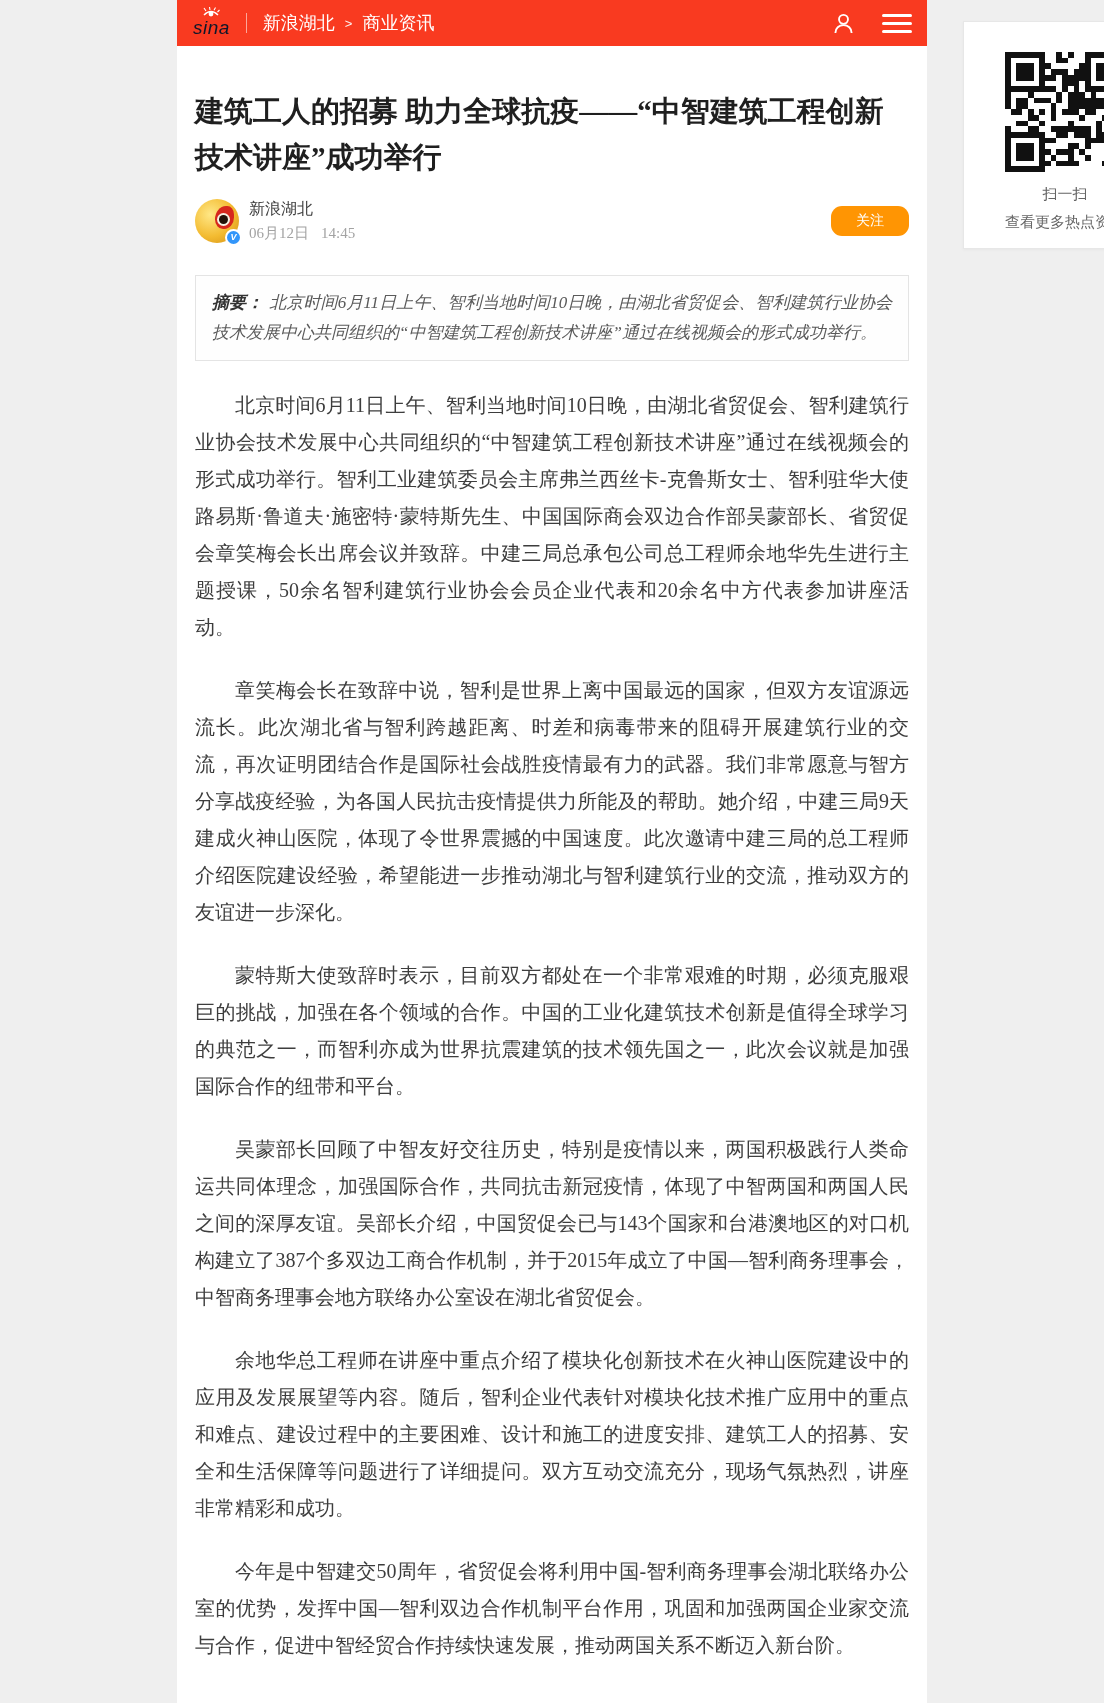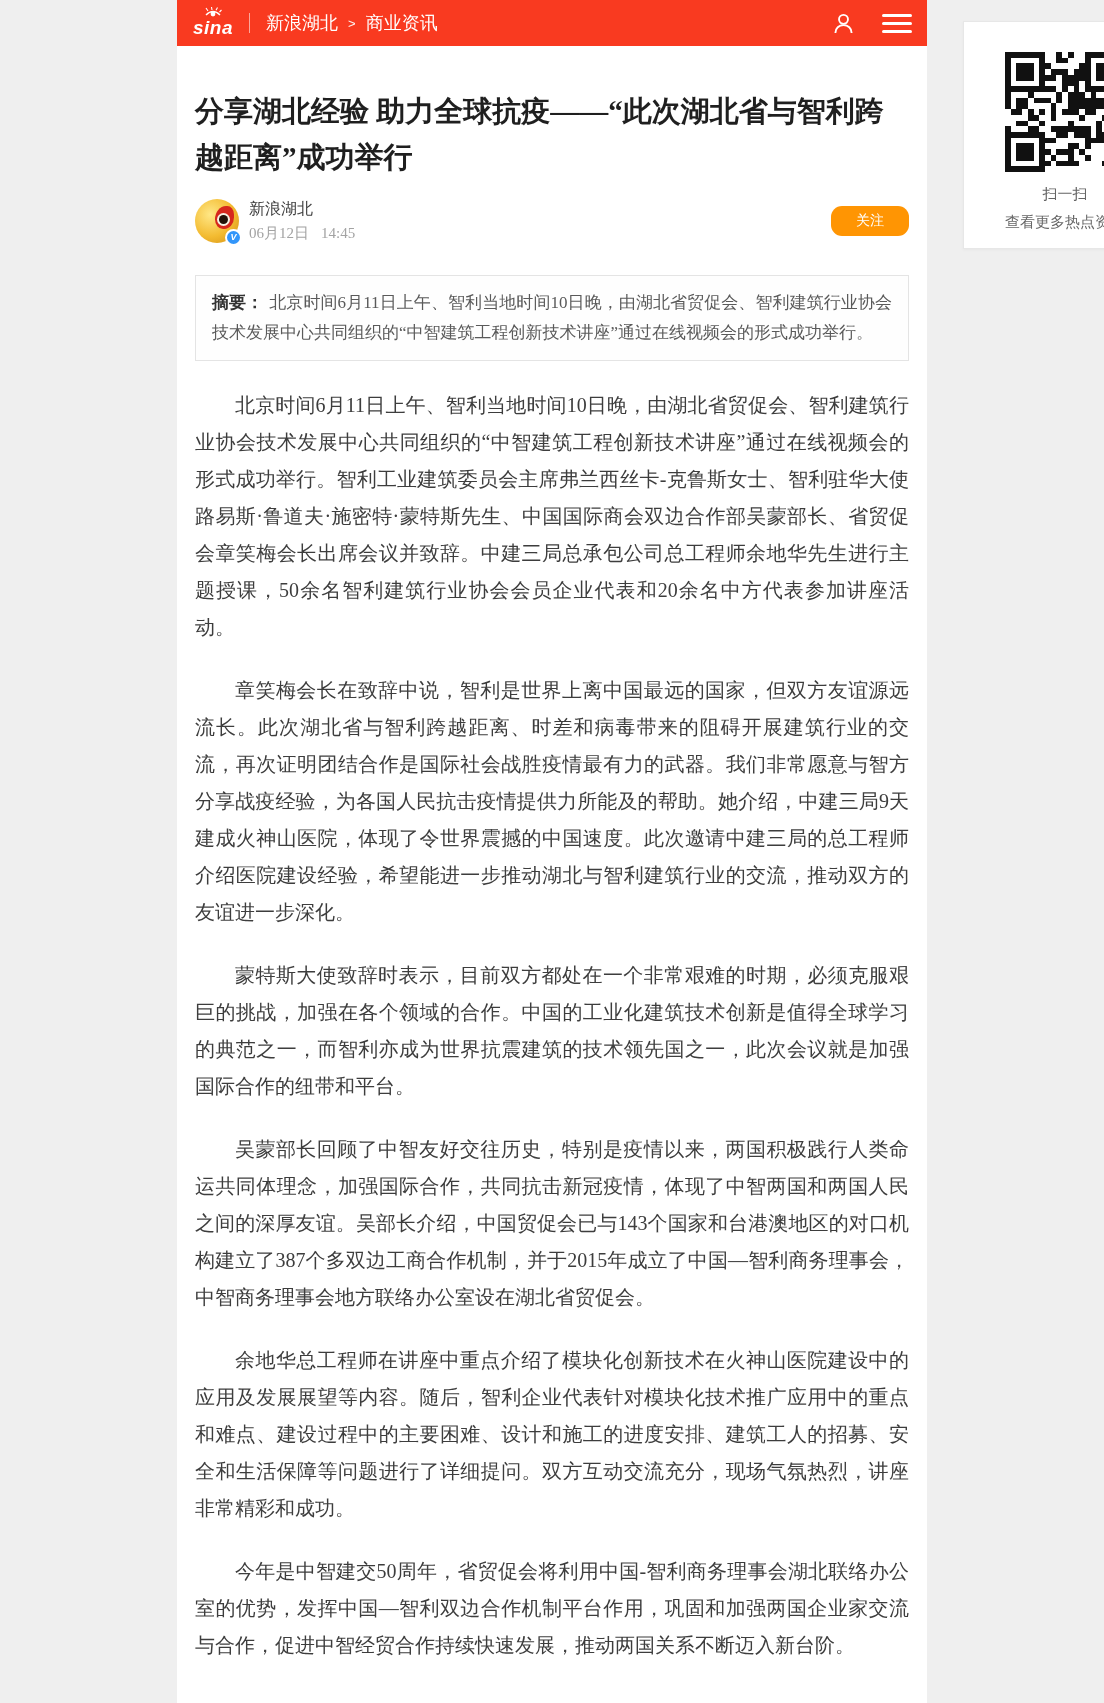--- a/index.html
+++ b/index.html
@@ -11,21 +11,21 @@
   
   .main-col { position:absolute; left:177px; top:0; width:750px; height:1703px; background:#fff; }
 
   
   .site-header {
     height:46px; background:var(--header-bg,#f93a20);
     display:flex; align-items:center; padding:0 15px 0 16px; box-sizing:border-box;
   }
   .logo { position:relative; display:flex; flex-direction:column; align-items:center; margin-top:-2px; }
   .logo svg { display:block; margin-bottom:-1px; }
-  .logo-text { color:#ffffff; font-family:"Liberation Sans",sans-serif; font-style:italic; font-weight:bold; font-size:19px; line-height:1; letter-spacing:.5px; }
+  .logo-text { color:#0f172a; font-family:"Liberation Sans",sans-serif; font-style:italic; font-weight:normal; font-size:19px; line-height:1; letter-spacing:.5px; }
   .h-divider { width:1px; height:20px; background:rgba(255,255,255,.55); margin:0 16px; }
   .breadcrumb { display:flex; align-items:center; color:#fff; }
   .breadcrumb a { color:#fff; text-decoration:none; font-size:18px; }
   .breadcrumb .sep { margin:0 10px; font-size:13px; font-family:"Liberation Sans",sans-serif; opacity:.95; }
   .h-spacer { flex:1; }
   .user-icon { margin-right:26px; cursor:pointer; }
   .menu-icon { width:30px; display:flex; flex-direction:column; gap:5px; cursor:pointer; }
   .menu-icon span { height:3px; background:#fff; border-radius:1.5px; }
 
   
@@ -46,21 +46,21 @@
     color:#fff; font:italic bold 9px/13px "Liberation Sans",sans-serif; text-align:center; }
   .author-meta { margin-left:10px; }
   .author-name { font-size:16px; color:#404040; cursor:pointer; }
   .publish-time { font-size:15px; color:#a3a3a3; margin-top:4px; }
   .publish-time .t { margin-left:12px; }
   .follow-btn { position:absolute; right:0; top:9px; width:78px; height:30px;
     background:var(--follow-btn,#ff9503); color:#fff; font-size:14px; border:none; border-radius:11px;
     font-family:"Liberation Serif",serif; cursor:pointer; }
 
   .summary-box { margin-top:30px; border:1px solid #e4e4e4; background:#fefefe;
-    padding:12px 16px; font-size:17px; line-height:1.78; color:#5a5a5a; text-align:justify; }
+    padding:12px 16px; font-size:17px; line-height:1.78; color:#5a5a5a; text-align:justify;font-style:italic; }
   .summary-box b { color:#333; margin-right:6px; }
 
   .article-body { margin-top:4px; padding-bottom:26px; }
   .article-body p { font-size:20px; line-height:37px; color:var(--text-primary,#3d3d3d);
     text-align:justify; text-indent:2em; margin:26px 0 0; }
 
   
   .qr-card { position:absolute; left:963px; top:21px; width:204px; height:228px;
     background:#fff; border:1px solid #e7e7e7; box-shadow:0 1px 3px rgba(0,0,0,.04); box-sizing:border-box; }
   .qr { width:120px; height:120px; margin:30px auto 0; }
@@ -93,21 +93,21 @@
       <path d="M4.2 21 C4.2 16.5 7.7 13.6 12 13.6 C16.3 13.6 19.8 16.5 19.8 21" stroke="#fff" stroke-width="1.8" fill="none"></path>
     </svg>
     <div class="menu-icon">
       <span></span>
         <span></span>
         <span></span>
     </div>
   </header>
 
   <article>
-    <h1 class="title">分享湖北经验 助力全球抗疫——“此次湖北省与智利跨越距离”成功举行</h1>
+    <h1 class="title">建筑工人的招募 助力全球抗疫——“中智建筑工程创新技术讲座”成功举行</h1>
 
     <div class="author-row">
       <div class="avatar">
         <span class="v-badge">V</span>
       </div>
       <div class="author-meta">
         <div class="author-name">新浪湖北</div>
         <div class="publish-time">
           <span>06月12日</span><span class="t">14:45</span>
         </div>

